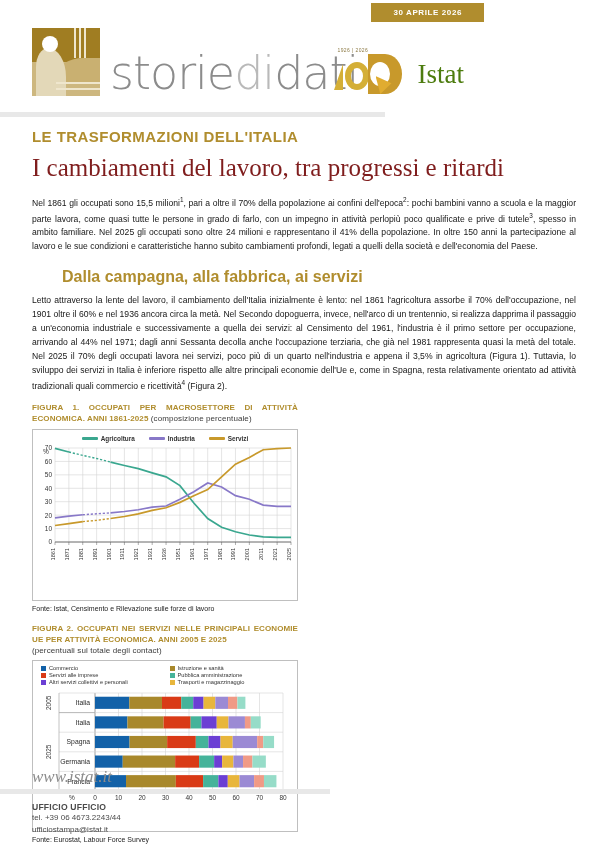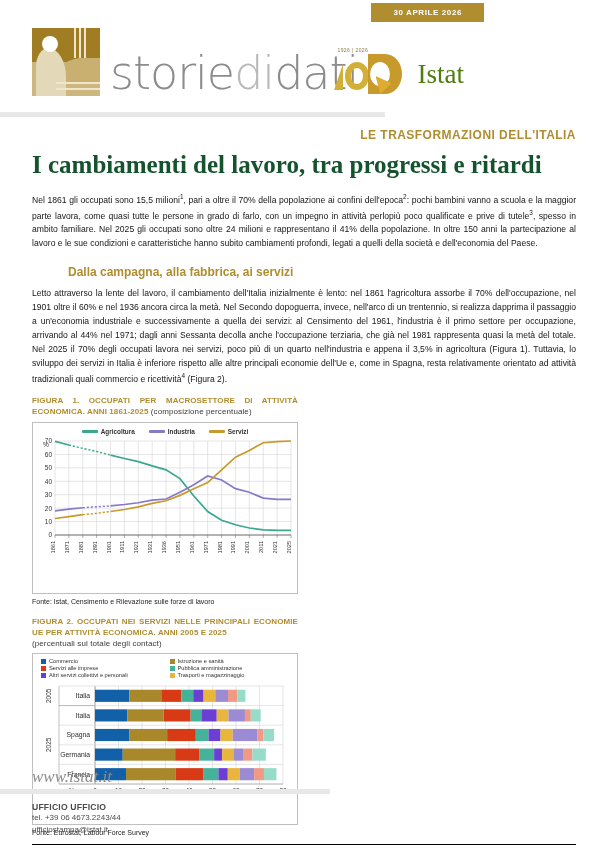--- a/index.html
+++ b/index.html
@@ -55,31 +55,31 @@
   .cent-swoosh2{position:absolute;left:38px;top:14px;width:20px;height:24px;background:#ffffff;border-radius:50%;}
   .cent-swoosh3{position:absolute;left:44px;top:28px;width:16px;height:18px;background:#e0ac30;
     clip-path:polygon(0 0,100% 40%,30% 100%);}
   .istat-name{font-family:"Liberation Serif", serif;font-size:27px;color:#4d7c0f;margin-left:8px;}
 
   .header-rule{position:absolute;left:0;top:112px;width:385px;height:5px;background:#e8e8e8;}
 
   
   .content{position:absolute;left:32px;top:128px;width:544px;}
   .kicker{
-    color:#b08d2e;font-size:12px;font-weight:bold;letter-spacing:.45px;margin-bottom:9px;text-align:right;
+    color:#b08d2e;font-size:15px;font-weight:bold;letter-spacing:.45px;margin-bottom:9px;
   }
   .title{
-    font-family:"Liberation Serif", serif;font-size:25px;font-weight:bold;
-    color:#14532d;margin:0 0 12px 0;line-height:1.15;
+    font-family:"Liberation Serif", serif;font-size:25px;font-weight:normal;
+    color:#7f1d1d;margin:0 0 12px 0;line-height:1.15;
   }
   p.intro,p.body{
     font-size:8.6px;line-height:1.62;text-align:justify;margin:0 0 10px 0;color:#161616;
   }
   .section-h{
-    color:#b08d2e;font-size:12px;font-weight:bold;margin:14px 0 8px 15px;padding-left:21px;
+    color:#b08d2e;font-size:16px;font-weight:bold;margin:14px 0 8px 9px;padding-left:21px;
   }
   sup{font-size:6.4px;}
 
   
   .figs{display:flex;gap:12px;margin-top:10px;flex-direction:column;}
   .fig{width:266px;}
   .fig-title{
     color:#b08d2e;font-size:8px;font-weight:bold;line-height:1.35;text-align:justify;
     letter-spacing:.1px;
   }

